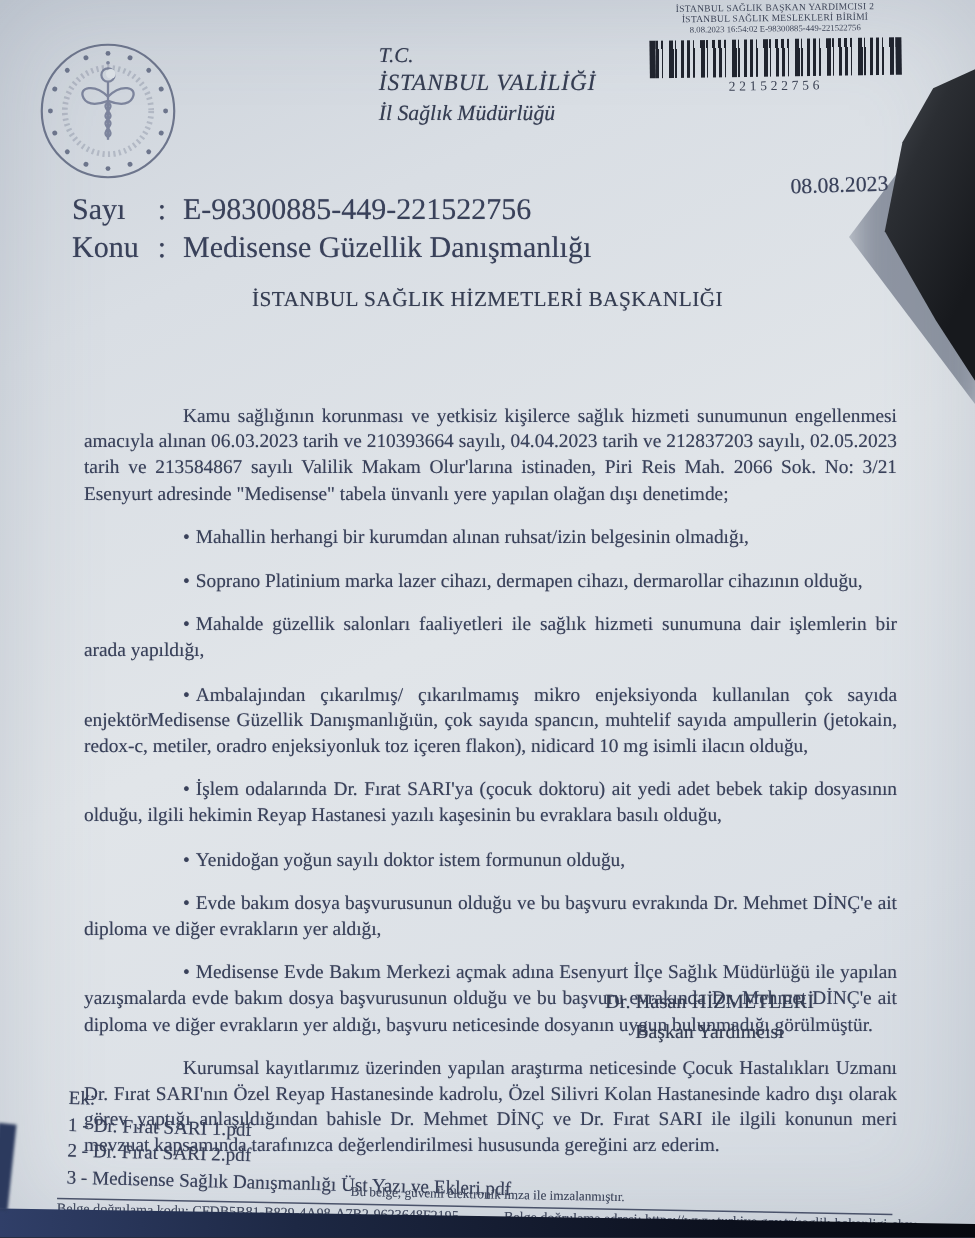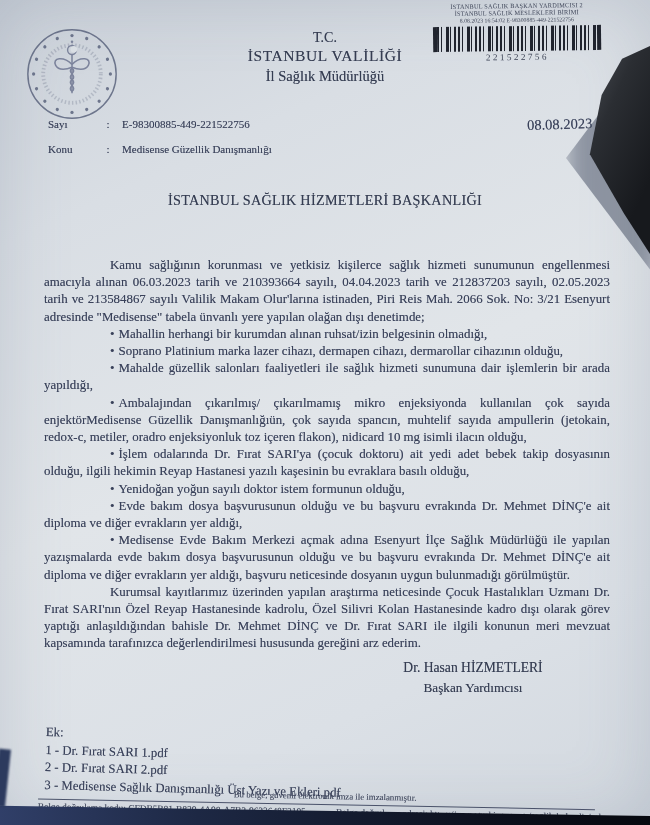--- a/index.html
+++ b/index.html
@@ -10,60 +10,60 @@
 
   .paper {
     position:absolute; inset:0;
     background:linear-gradient(155deg,#ccd2da 0%,#d9dee4 22%,#e1e5e9 50%,#dbe0e6 78%,#d2d8df 100%);
     box-shadow:inset 0 0 70px rgba(96,108,130,.22);
   }
 
   
   .seal { position:absolute; left:24px; top:26px; width:96px; height:96px; opacity:.82; }
 
-  .letterhead { position:absolute; top:30px; left:50%; transform:translateX(-50%); text-align:center;
-    color:#353d52; white-space:nowrap; text-shadow:0 0 .5px rgba(53,61,82,.55); }
+  .letterhead { position:absolute; top:30px; left:50%; transform:translateX(-50%); 
+    color:#353d52; white-space:nowrap; text-shadow:0 0 .5px rgba(53,61,82,.55);font-style:italic; }
   .lh-tc { font-size:14px; }
   .lh-1 { font-size:15.5px; letter-spacing:.6px; margin-top:1px; }
   .lh-2 { font-size:14.5px; margin-top:3px; }
 
   .barcode-block { position:absolute; top:2px; right:44px; width:178px; text-align:center;
     transform:rotate(-.8deg); color:#3f4659; }
   .bc-line { font-size:6.3px; line-height:7.4px; letter-spacing:.2px; white-space:nowrap; }
   .bc-line3 { font-size:5.8px; line-height:7px; white-space:nowrap; }
   .barcode { margin:2px auto 0; height:25px; width:168px;
     border-left:4px solid #20242e; border-right:4px solid #20242e;
     background:repeating-linear-gradient(90deg,
       #20242e 0px,#20242e 2px, transparent 2px, transparent 4px,
       #20242e 4px,#20242e 5px, transparent 5px, transparent 9px,
       #20242e 9px,#20242e 12px, transparent 12px, transparent 13px,
       #20242e 13px,#20242e 14px, transparent 14px, transparent 17px,
       #20242e 17px,#20242e 19px, transparent 19px, transparent 21px); }
   .bc-number { font-size:9px; letter-spacing:2.5px; margin-top:1px; color:#3a4153; }
 
   
-  .meta { position:absolute; top:112px; left:48px; font-size:11px; color:#39415a;
+  .meta { position:absolute; top:128px; left:48px; font-size:20px; color:#39415a;
     text-shadow:0 0 .5px rgba(57,65,90,.5); }
   .meta-row { display:flex; line-height:25px; }
   .meta-label { width:46px; }
   .meta-sep { width:28px; text-align:center; }
   .date { position:absolute; top:116px; right:58px; font-size:14.5px; color:#39415a;
     transform:rotate(-1.8deg); text-shadow:0 0 .5px rgba(57,65,90,.5); }
 
   
   .recipient { position:absolute; top:192px; left:0; right:0; text-align:center; color:#353d52;
     text-shadow:0 0 .5px rgba(53,61,82,.55); }
   .recipient-title { font-size:14.2px; letter-spacing:.3px; }
   .recipient-sub { font-size:13.6px; margin-top:4px; }
 
   
   .body-text { position:absolute; top:257px; left:44px; width:566px;
     font-size:12.9px; line-height:17.2px; text-align:justify; color:#39415a;
     text-shadow:0 0 .5px rgba(57,65,90,.5); }
-  .body-text p { margin:0; }
+  .body-text p { margin:12px; }
   .indent { text-indent:66px; }
   .bullet { text-indent:66px; }
   .bullet .marker::before { content:"\2022"; margin-right:4px; }
 
   
   .signature { position:absolute; top:660px; left:350px; width:246px; text-align:center;
     color:#353d52; text-shadow:0 0 .5px rgba(53,61,82,.55); }
   .sig-name { font-size:13.6px; }
   .sig-title { font-size:13.2px; margin-top:4px; }
 

